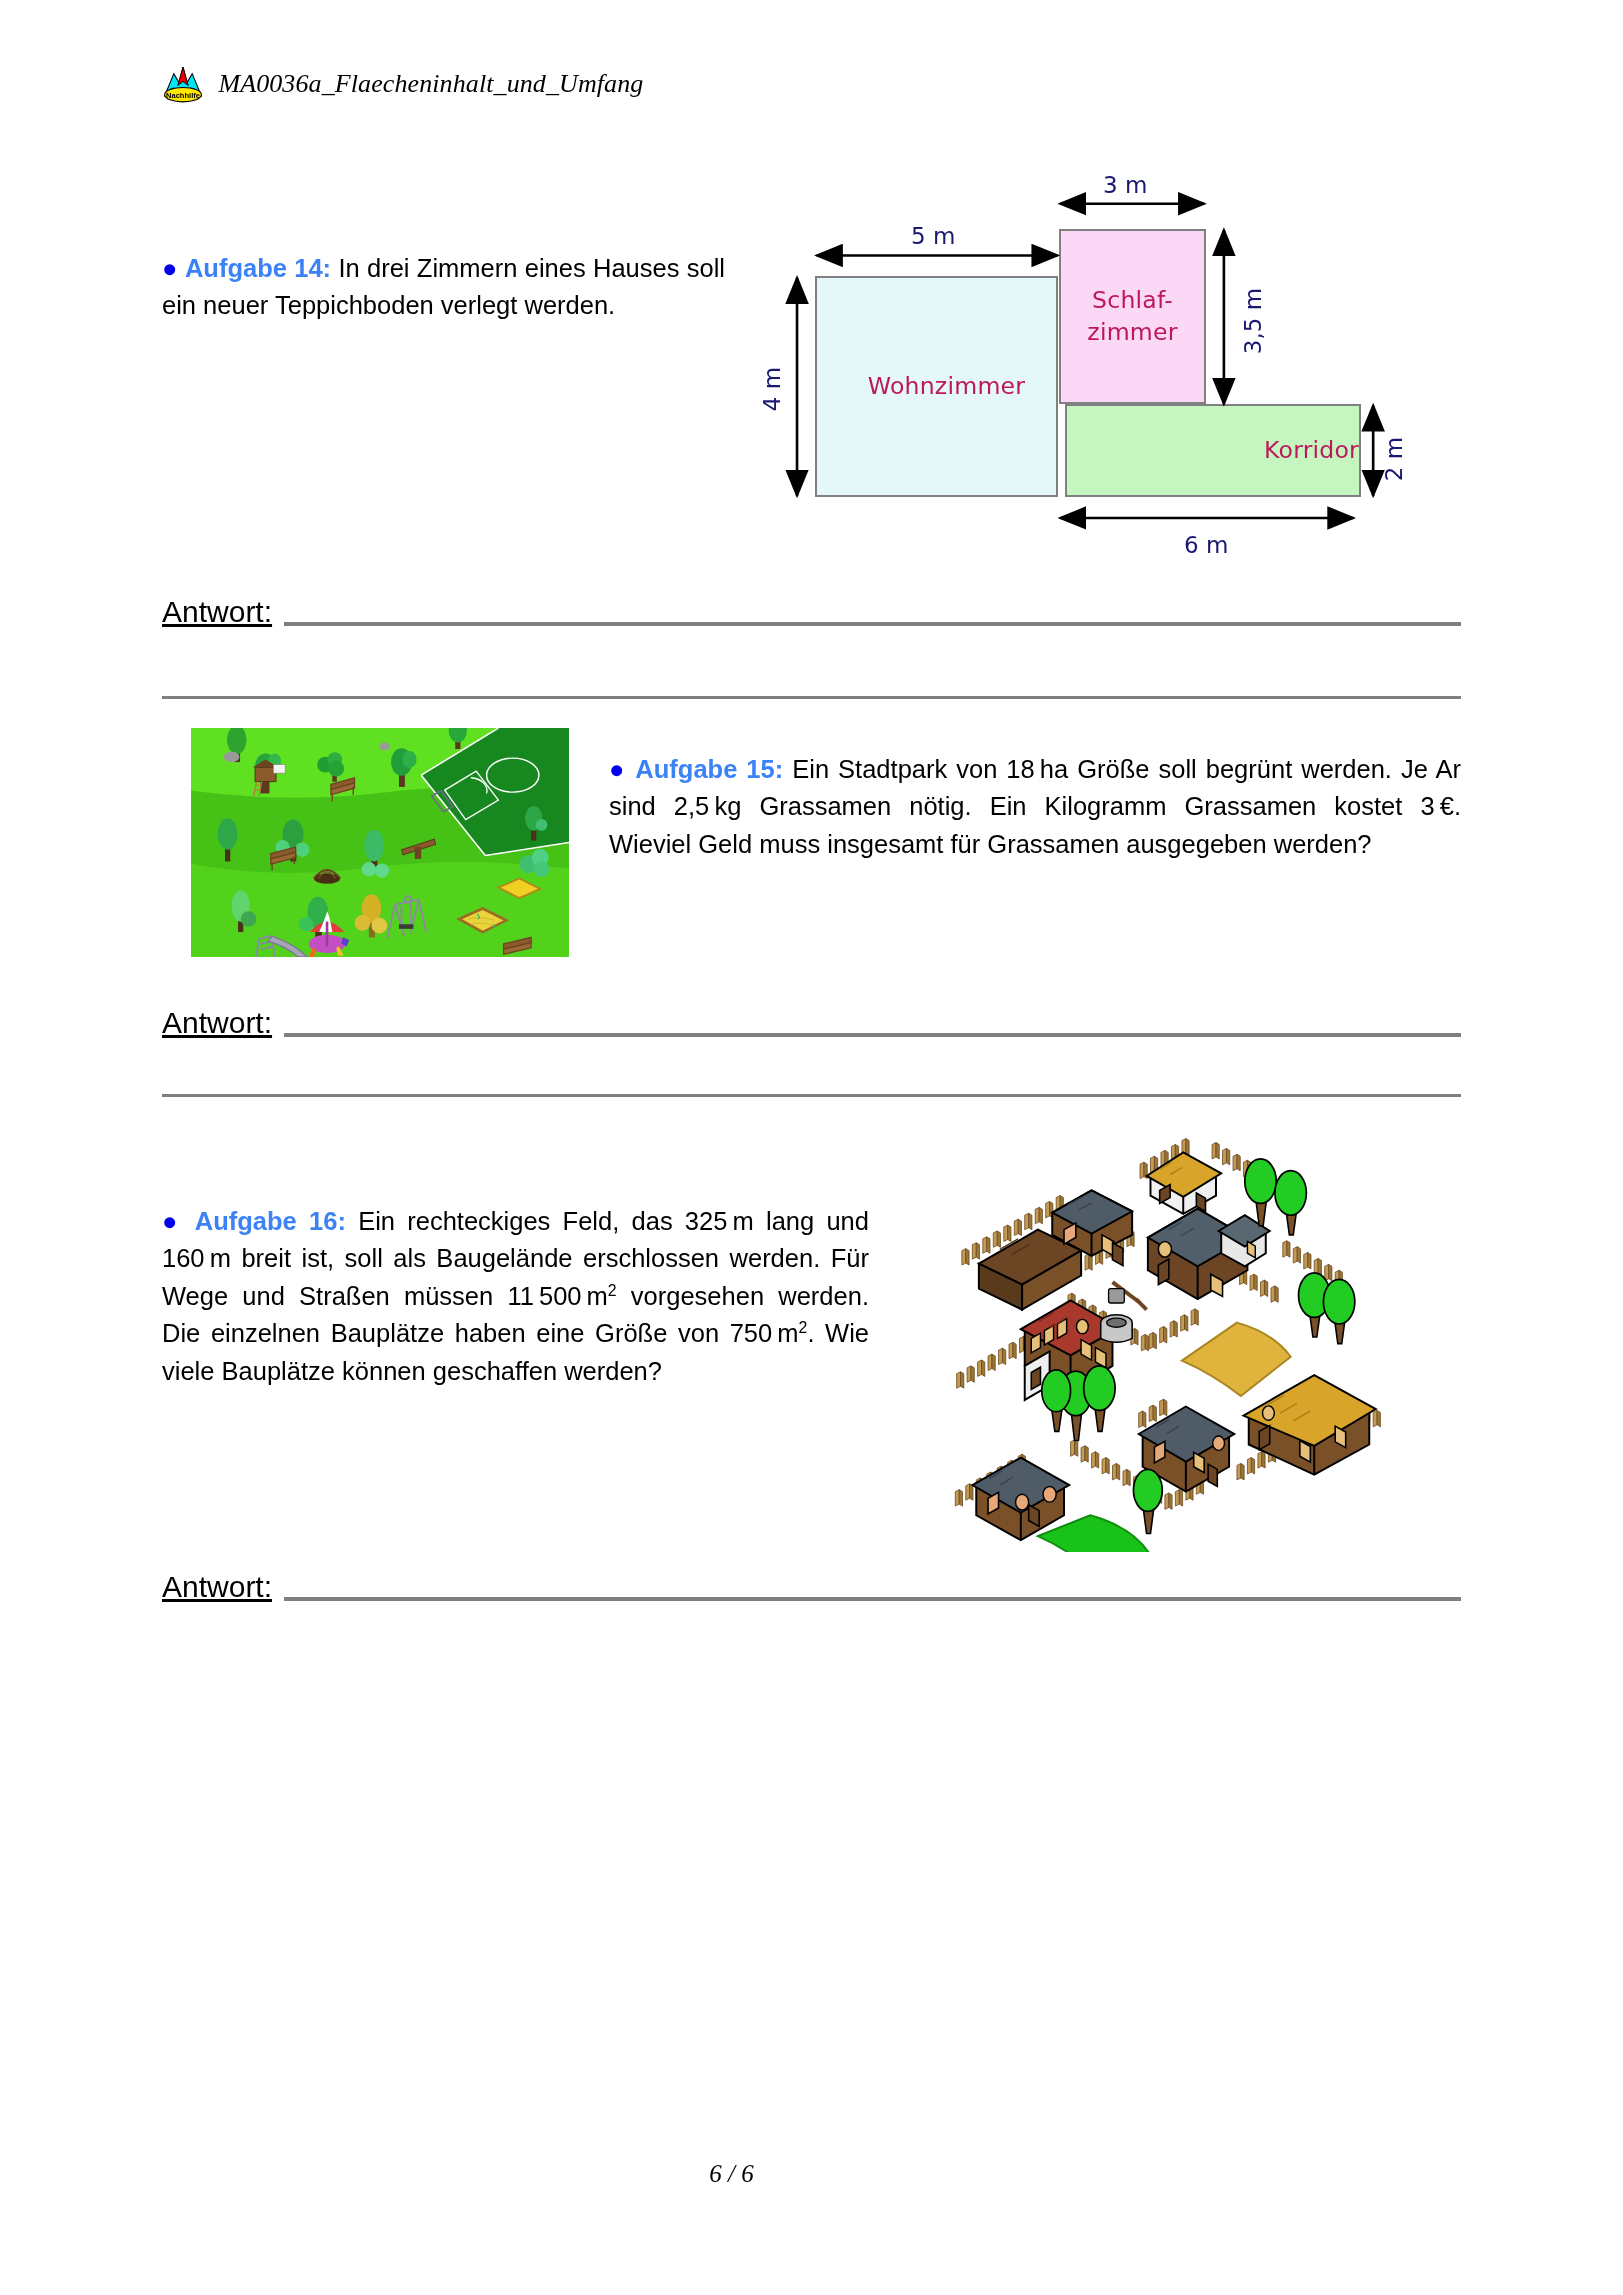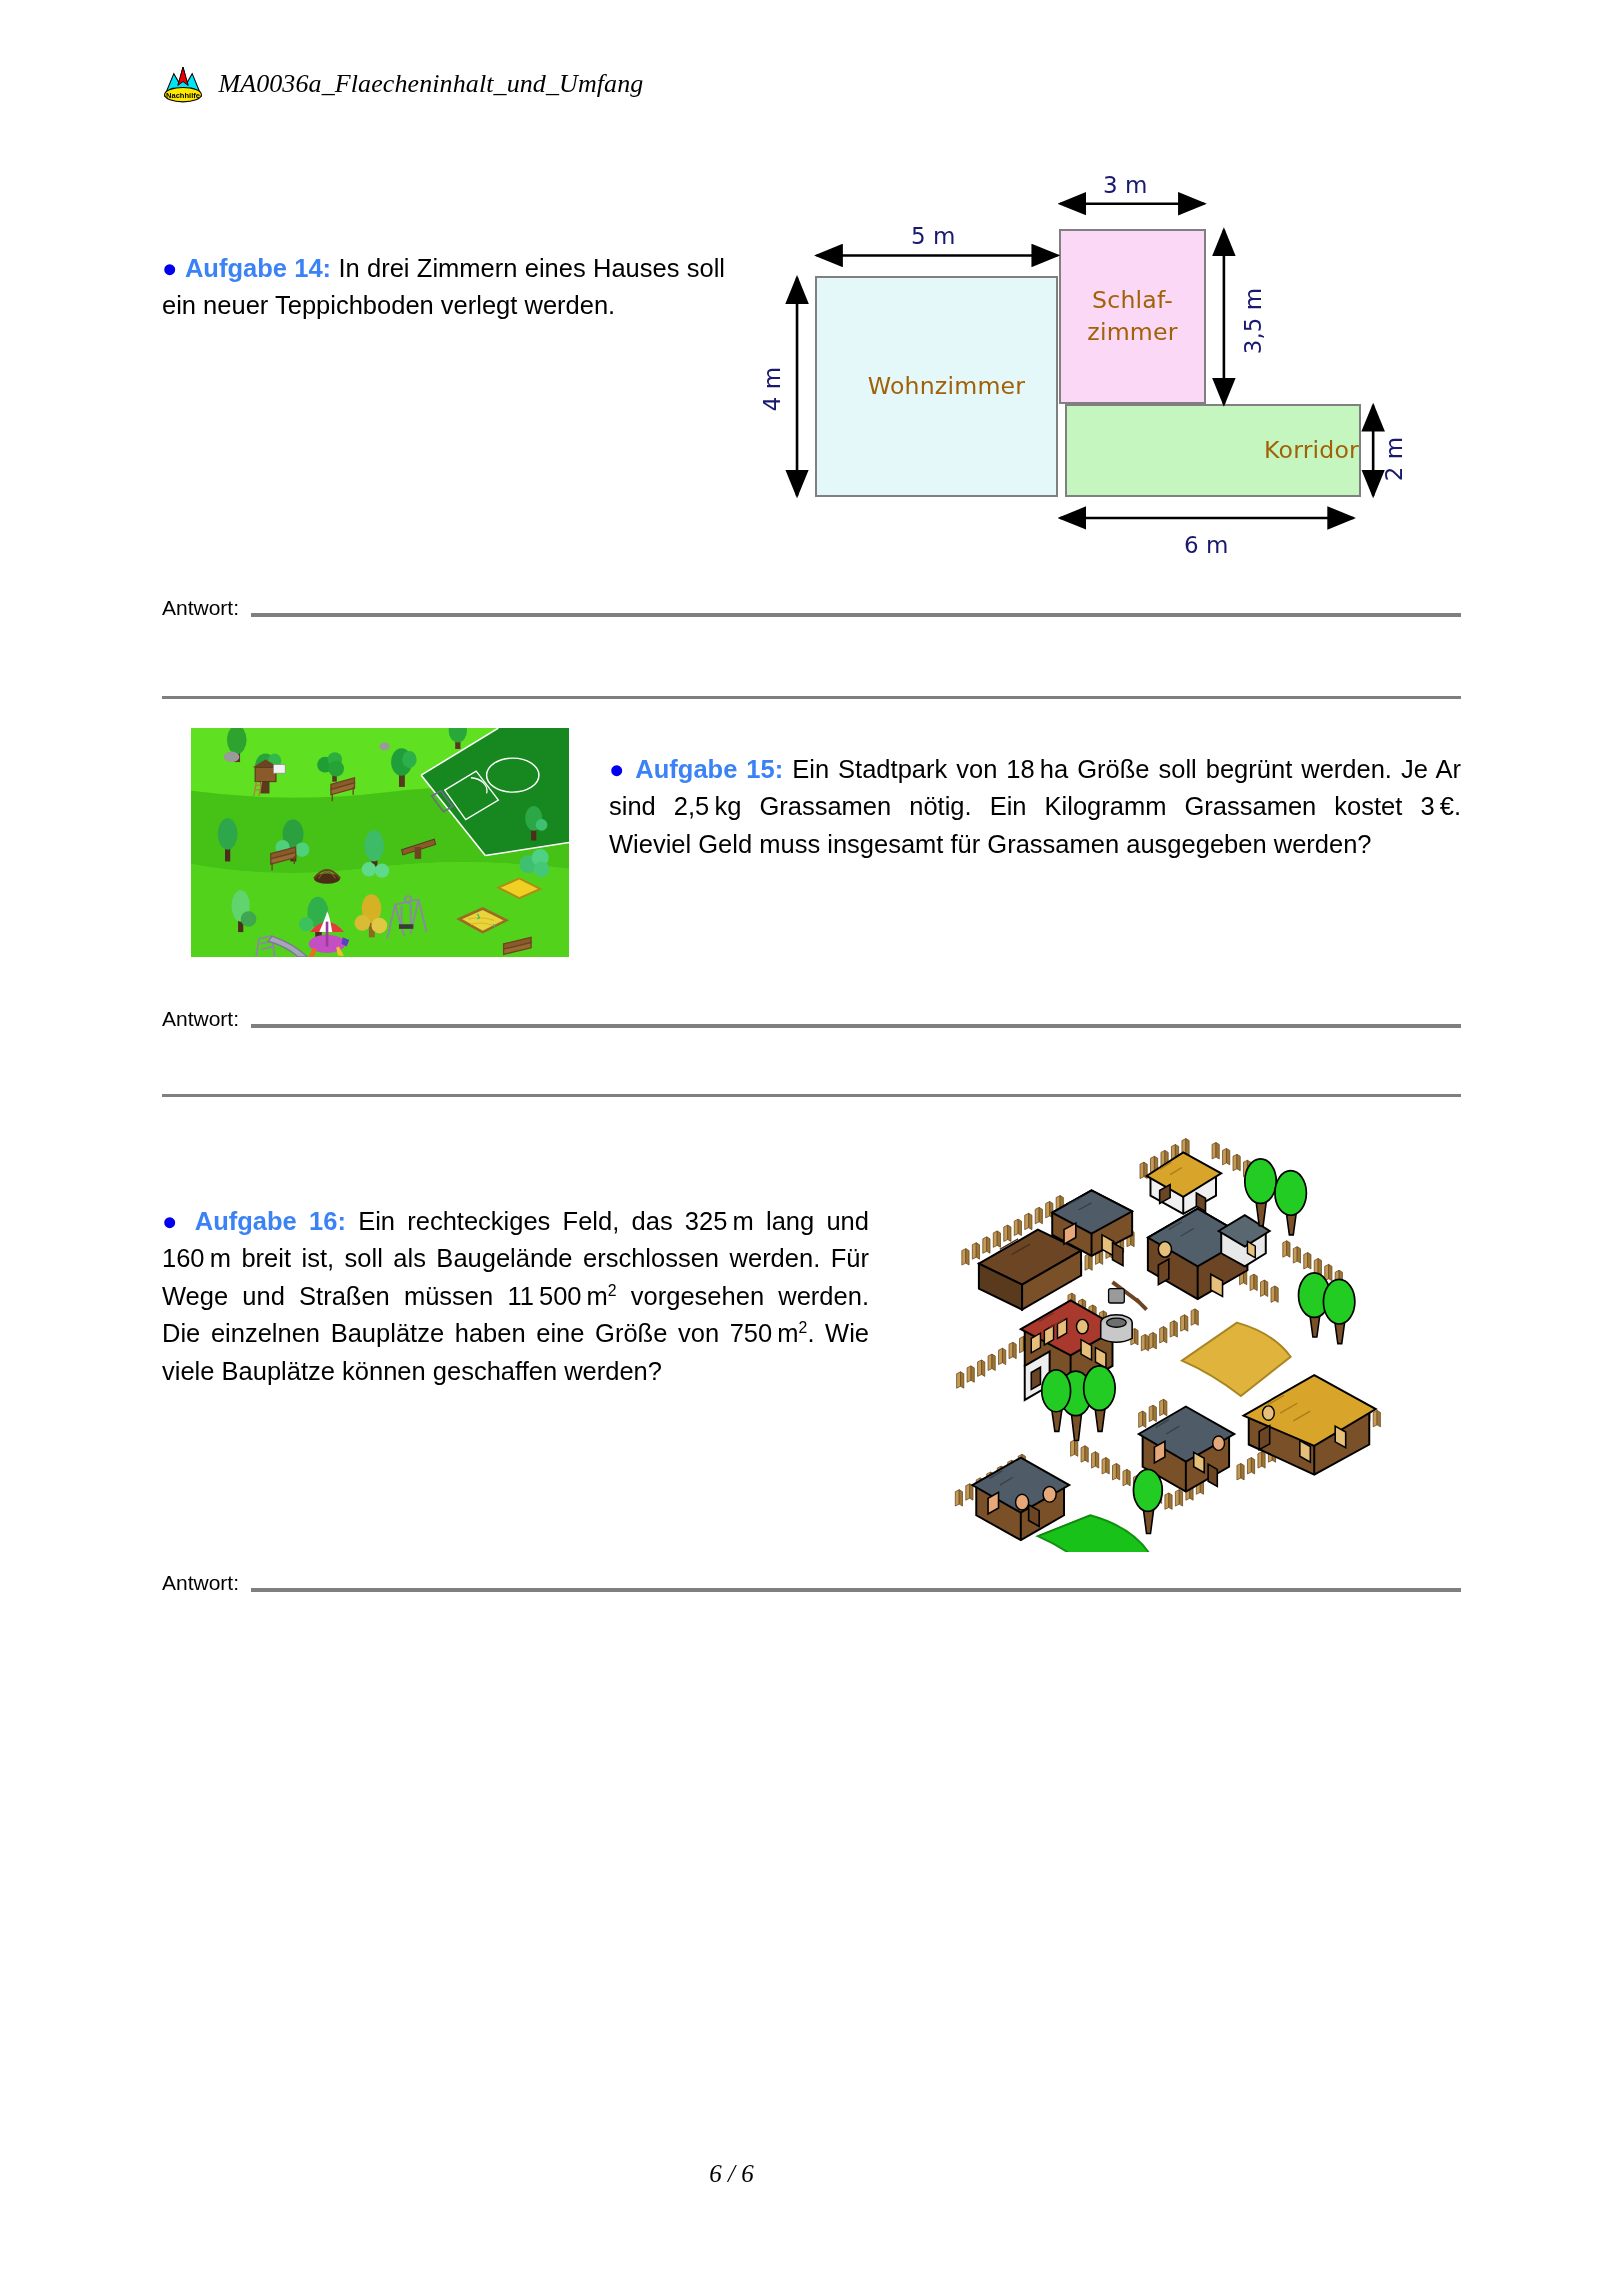--- a/index.html
+++ b/index.html
@@ -68,25 +68,26 @@
   
   .answer-row {
     position: absolute;
     display: flex;
     align-items: flex-end;
     left: 162px;
     width: 1299px;
   }
   .answer-label {
     font-family: "Liberation Sans", sans-serif;
-    font-size: 21px;
+    font-size: 30px;
     color: #000000;
     white-space: nowrap;
     line-height: 1;
     padding-bottom: 1.3px;
+    text-decoration: underline;
   }
   .answer-rule {
     flex: 1 1 auto;
     height: 3.3px;
     background: #7f7f7f;
     margin-left: 11.8px;
     margin-bottom: 2.6px;
   }
 
   
@@ -118,21 +119,21 @@
     position: absolute;
     border: 2.6px solid #808080;
     box-sizing: border-box;
     display: flex;
     align-items: center;
     justify-content: center;
   }
   .room-label {
     font-family: "DejaVu Sans", sans-serif;
     font-size: 23.6px;
-    color: #a16207;
+    color: #be185d;
     text-align: center;
     line-height: 1.35;
     letter-spacing: 0.2px;
   }
   #room-wohn {
     left: 43px;  top: 105px;
     width: 243px; height: 221px;
     background: #e4f8fa;
     padding-left: 20px;
   }

